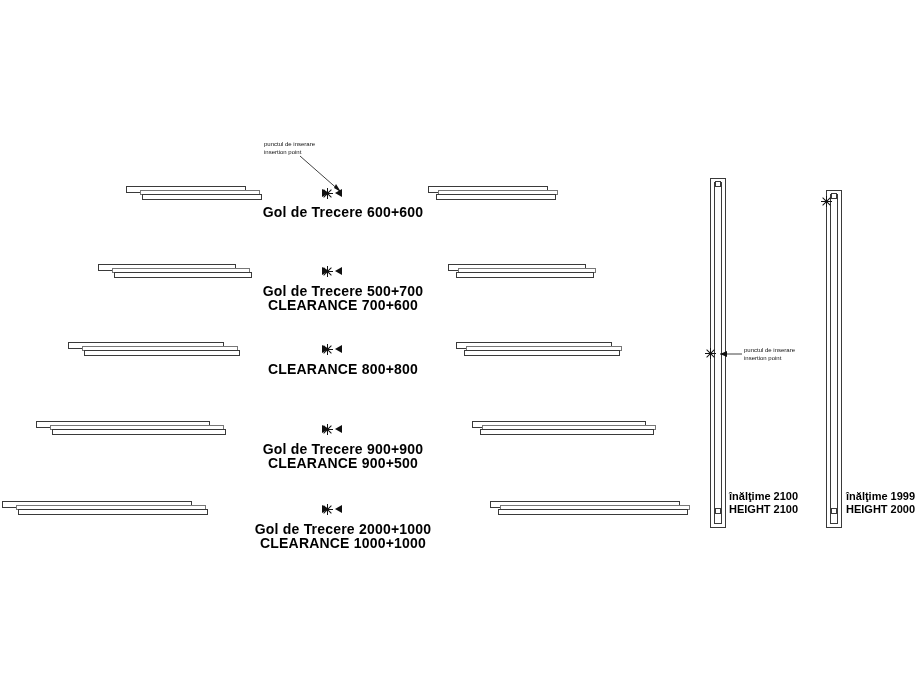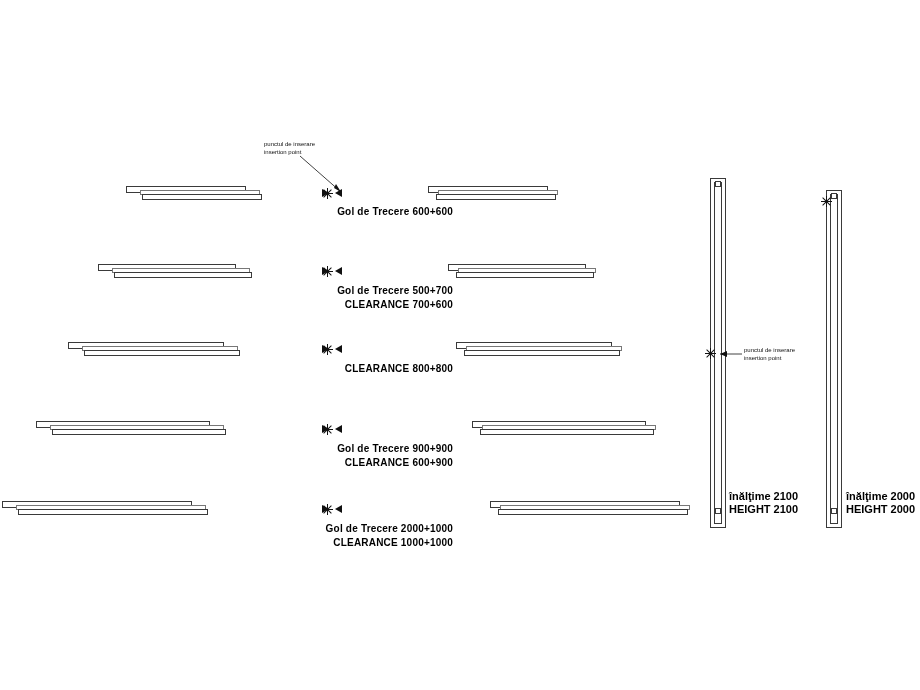--- a/index.html
+++ b/index.html
@@ -65,22 +65,22 @@
     width: 0; height: 0;
     border-top: 4px solid transparent;
     border-bottom: 4px solid transparent;
   }
   .arr.right { border-left: 7px solid #111; }
   .arr.left  { border-right: 7px solid #111; }
 
   
   .clearance-label {
     position: absolute;
-    text-align: right;
-    font-size: 10px;
+    text-align: center;
+    font-size: 14px;
     font-weight: bold;
     line-height: 14px;
     letter-spacing: 0.2px;
     white-space: nowrap;
   }
   .height-label {
     position: absolute;
     font-size: 11px;
     font-weight: bold;
     line-height: 13px;
@@ -212,21 +212,21 @@
   <div class="arrow-row" style="left:322px; top:425px;">
     <div class="arr right"></div>
     <div class="ins-marker">
         <span class="d1"></span>
         <span class="d2"></span>
       </div>
     <div class="arr left"></div>
   </div>
   <div class="clearance-label" style="left:233px; top:442px; width:220px;">
     <div>Gol de Trecere 900+900</div>
-    <div>CLEARANCE 600+900</div>
+    <div>CLEARANCE 900+500</div>
   </div>
 
   <div class="leaf-group" style="left:2px; top:501px;">
     <div class="bar" style="left:0px;   top:0px;  width:190px; height:7px;"></div>
     <div class="bar hair" style="left:14px; top:4px;  width:190px; height:5px;"></div>
     <div class="bar" style="left:16px; top:8px;  width:190px; height:6px;"></div>
   </div>
   <div class="leaf-group" style="left:490px; top:501px;">
     <div class="bar" style="left:0px;   top:0px;  width:190px; height:7px;"></div>
     <div class="bar hair" style="left:10px; top:4px;  width:190px; height:5px;"></div>
@@ -272,17 +272,17 @@
     <div class="vbar" style="left:0px;  top:0px; width:16px; height:338px;"></div>
     <div class="vbar" style="left:4px;  top:4px; width:8px;  height:330px;"></div>
     <div class="vcap" style="left:5px;  top:3px; width:6px;  height:6px;"></div>
     <div class="vcap" style="left:5px;  top:318px; width:6px; height:6px;"></div>
   </div>
   <div class="ins-marker" style="left:821px; top:196px;">
       <span class="d1"></span>
       <span class="d2"></span>
     </div>
   <div class="height-label" style="left:846px; top:490px;">
-    <div>înălţime 2000</div>
+    <div>înălţime 1999</div>
     <div>HEIGHT 2000</div>
   </div>
 
 </div>
 
 </body></html>

